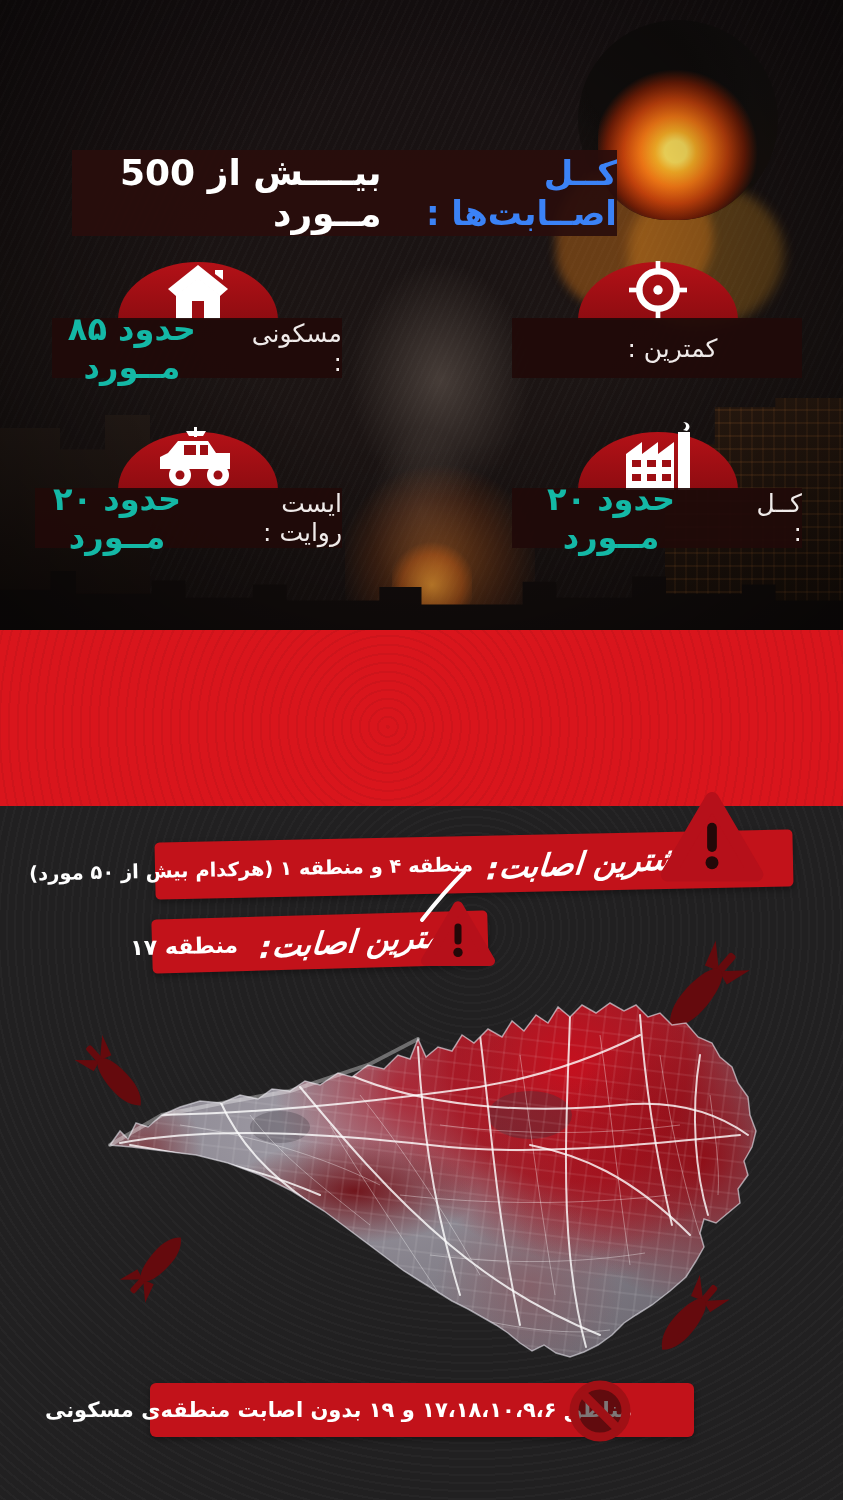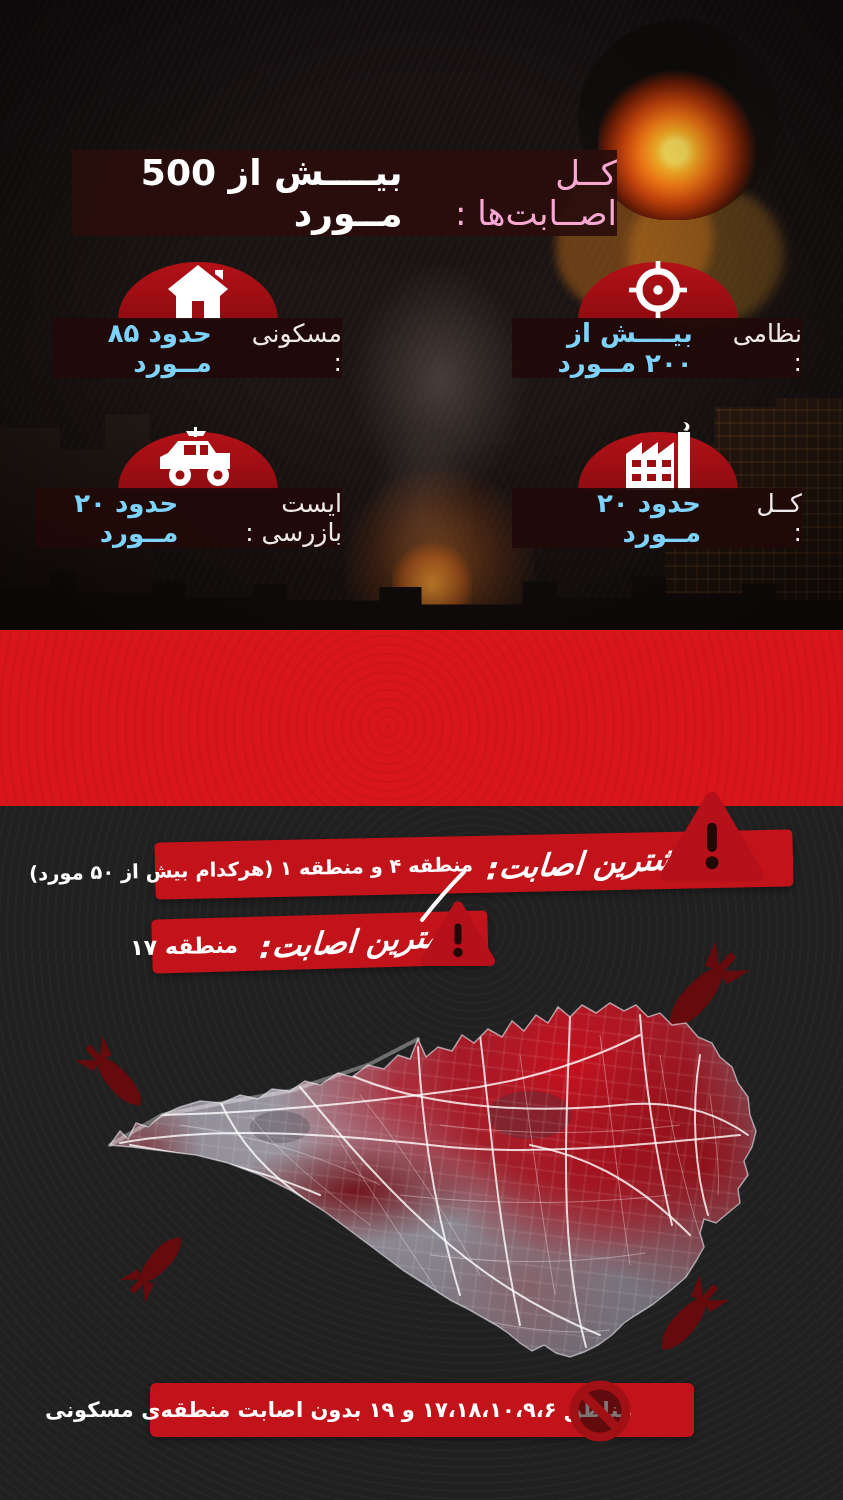--- a/index.html
+++ b/index.html
@@ -42,30 +42,30 @@
       radial-gradient(circle at 30% 28%, #100d0c 0 26%, transparent 58%),
       radial-gradient(circle at 68% 14%, #141110 0 26%, transparent 55%),
       radial-gradient(circle at 82% 58%, #17110e 0 28%, transparent 60%),
       radial-gradient(circle at 45% 70%, #120d0b 0 30%, transparent 62%);}
   .explosion-fire{left:598px;top:68px;width:165px;height:152px;border-radius:48% 52% 55% 45%;
     background:radial-gradient(circle at 47% 55%, #ffe25e 0 9%, #ffb327 17%, #f97b16 29%, #c7430c 43%, #6f1d06 57%, transparent 68%);
     box-shadow:-46px 96px 10px -4px rgba(255,140,30,.35), 26px 112px 12px -5px rgba(255,170,40,.3);}
   
   .total-bar{left:72px;top:150px;width:545px;height:86px;background:rgba(41,13,12,.92);
     display:flex;align-items:center;justify-content:center;direction:rtl;gap:12px;z-index:3;}
-  .total-bar .lbl{font-size:34px;font-weight:400;color:#f9a8d4;}
+  .total-bar .lbl{font-size:34px;font-weight:700;color:#3b82f6;}
   .total-bar .val{font-size:36px;font-weight:800;color:#fff;}
   
   .dome{width:160px;height:58px;border-radius:80px 80px 0 0 / 58px 58px 0 0;
     background:linear-gradient(180deg,#b31117,#8f0c11);z-index:2;}
   .dome svg{position:absolute;left:50%;bottom:1px;transform:translateX(-50%);}
   .stat-bar{height:60px;background:rgba(32,10,9,.93);display:flex;align-items:center;justify-content:center;
     direction:rtl;gap:9px;z-index:3;}
   .stat-bar .lbl{font-size:25px;font-weight:400;color:#efeae9;margin-left:31px;}
-  .stat-bar .val{font-size:26px;font-weight:800;color:#7dd3fc;}
+  .stat-bar .val{font-size:32px;font-weight:800;color:#14b8a6;text-align:center;}
   
   .banner{left:0;top:630px;width:843px;height:176px;
     background:
       repeating-radial-gradient(circle at 46% 55%, rgba(0,0,0,.05) 0 2px, transparent 2px 9px),
       #d9151c;z-index:4;}
   .logo{left:12px;top:650px;width:180px;text-align:center;line-height:1.05;}
   .logo-fa{font-size:26px;font-weight:800;letter-spacing:-.5px;}
   .logo-en{font-size:9px;letter-spacing:2.4px;font-weight:700;margin-top:2px;}
   .logo-slogan{display:inline-block;font-size:25px;font-style:italic;font-weight:700;
     transform:rotate(-17deg) skewX(-5deg);margin-top:22px;}
@@ -139,39 +139,38 @@
     <svg width="62" height="58" viewBox="0 0 62 62">
       <circle cx="31" cy="31" r="20" fill="none" stroke="#fff" stroke-width="7"></circle>
       <circle cx="31" cy="31" r="5" fill="#fff"></circle>
       <rect x="28.5" y="0" width="5" height="14" fill="#fff"></rect>
       <rect x="28.5" y="48" width="5" height="14" fill="#fff"></rect>
       <rect x="0" y="28.5" width="14" height="5" fill="#fff"></rect>
       <rect x="48" y="28.5" width="14" height="5" fill="#fff"></rect>
     </svg>
   </div>
   <div class="abs stat-bar" style="left:512px;top:318px;width:290px;" lang="fa">
-    <span class="lbl">نظامی :</span>
-    <span class="val">بیــــش از ۲۰۰ مــورد</span>
+    <span class="lbl">کمترین :</span>
   </div>
 
   <div class="abs dome" style="left:118px;top:432px;">
     <svg width="84" height="62" viewBox="0 0 84 62">
       <rect x="38" y="0" width="3" height="10" fill="#fff"></rect>
       <path d="M30 4 h20 l-3 5 h-14 Z" fill="#fff"></path>
       <path d="M22 14 h30 l8 12 h14 v16 h-70 v-12 l8 -4 Z" fill="#fff"></path>
       <rect x="28" y="18" width="12" height="10" fill="#9d0e13"></rect>
       <rect x="44" y="18" width="8" height="10" fill="#9d0e13"></rect>
       <circle cx="24" cy="48" r="11" fill="#fff"></circle>
       <circle cx="24" cy="48" r="4.5" fill="#9d0e13"></circle>
       <circle cx="62" cy="48" r="11" fill="#fff"></circle>
       <circle cx="62" cy="48" r="4.5" fill="#9d0e13"></circle>
     </svg>
   </div>
   <div class="abs stat-bar" style="left:35px;top:488px;width:307px;" lang="fa">
-    <span class="lbl">ایست بازرسی :</span>
+    <span class="lbl">ایست روایت :</span>
     <span class="val">حدود ۲۰ مــورد</span>
   </div>
 
   <div class="abs dome" style="left:578px;top:432px;">
     <svg width="76" height="70" viewBox="0 0 76 70" style="bottom:0">
       <path d="M63 10 c4 -2 4 -6 0 -8 c6 0 9 5 4 9 Z" fill="#fff"></path>
       <rect x="58" y="12" width="12" height="58" fill="#fff"></rect>
       <path d="M6 34 L22 22 V34 L38 22 V34 L54 22 V70 H6 Z" fill="#fff"></path>
       <rect x="12" y="40" width="9" height="7" fill="#9d0e13"></rect>
       <rect x="27" y="40" width="9" height="7" fill="#9d0e13"></rect>

